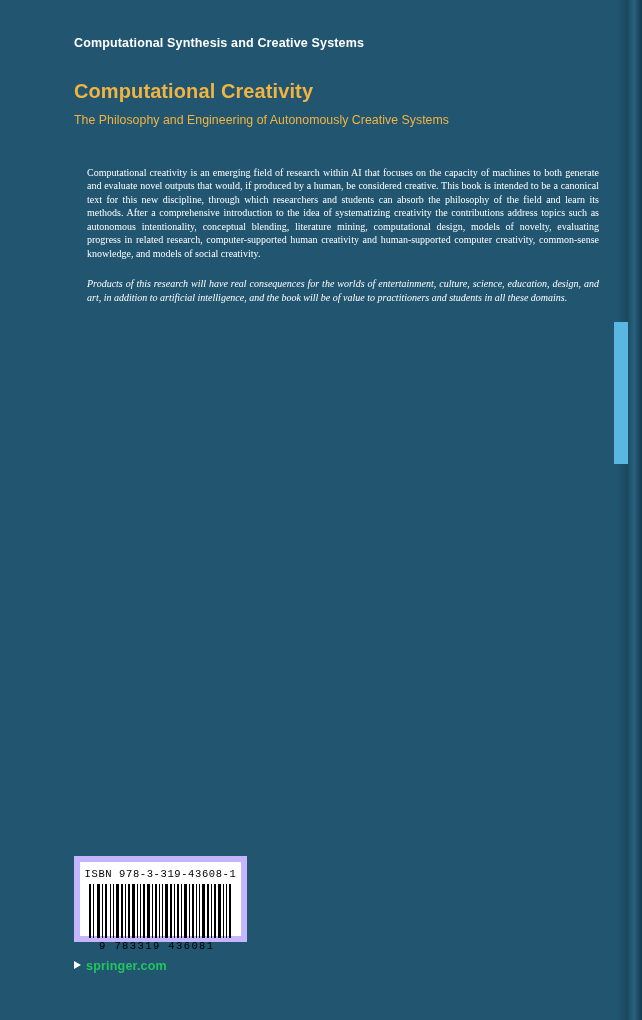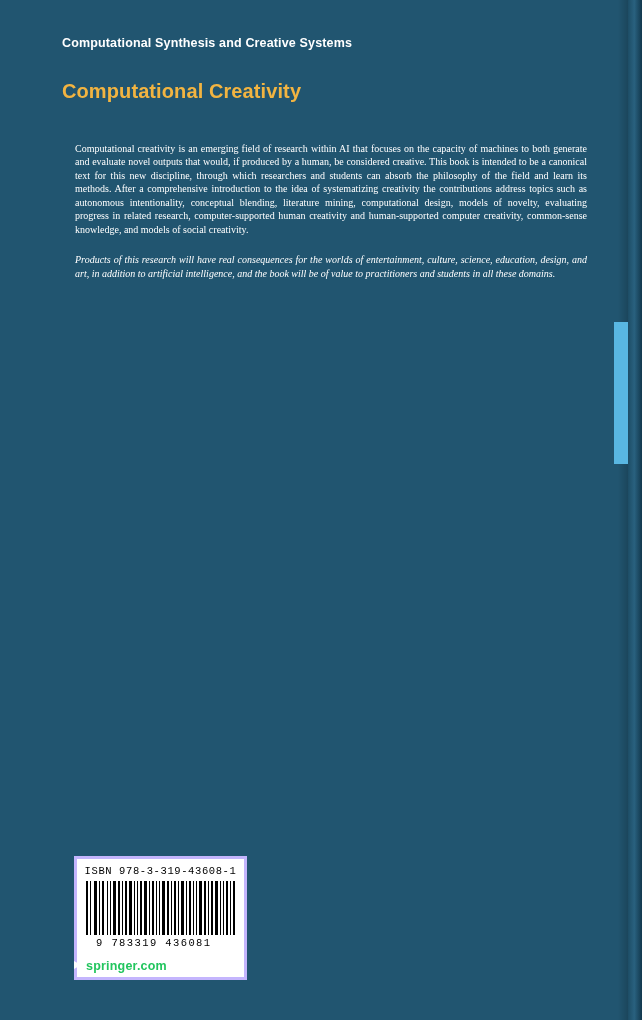--- a/index.html
+++ b/index.html
@@ -39,21 +39,21 @@
     position: absolute;
     right: 14px;
     top: 322px;
     width: 14px;
     height: 142px;
     background: #59b7e2;
   }
 
   .content {
     position: absolute;
-    left: 62px;
+    left: 74px;
     top: 0;
     width: 520px;
   }
 
   .series-title {
     color: #ffffff;
     font-size: 12.5px;
     font-weight: bold;
     letter-spacing: 0.15px;
     margin-top: 36px;
@@ -91,23 +91,23 @@
   }
   .blurb.first { margin-top: 39px; }
   .blurb.second { margin-top: 17px; font-style: italic; }
 
   
   .barcode-box {
     position: absolute;
     left: 74px;
     top: 856px;
     width: 173px;
-    height: 124px;
+    height: 86px;
     background: #ffffff;
-    border: 3px solid #c4b5fd;
+    border: 6px solid #c4b5fd;
     box-sizing: border-box;
   }
   .isbn-text {
     text-align: center;
     font-family: "Liberation Mono", monospace;
     font-size: 10.5px;
     letter-spacing: 0.6px;
     color: #000000;
     margin-top: 6px;
   }
@@ -160,20 +160,21 @@
 
   <div class="spine-shadow"></div>
   <div class="spine-edge"></div>
   <div class="accent-block"></div>
 
   <div class="content">
     <div class="series-title">Computational Synthesis and Creative Systems</div>
 
 
     <div class="book-title">Computational Creativity</div>
+    <div class="subtitle">The Philosophy and Engineering of Autonomously Creative Systems</div>
 
     <div class="blurb first">Computational creativity is an emerging field of research within AI that focuses on the capacity of machines to both generate and evaluate novel outputs that would, if produced by a human, be considered creative. This book is intended to be a canonical text for this new discipline, through which researchers and students can absorb the philosophy of the field and learn its methods. After a comprehensive introduction to the idea of systematizing creativity the contributions address topics such as autonomous intentionality, conceptual blending, literature mining, computational design, models of novelty, evaluating progress in related research, computer-supported human creativity and human-supported computer creativity, common-sense knowledge, and models of social creativity.</div>
     <div class="blurb second">Products of this research will have real consequences for the worlds of entertainment, culture, science, education, design, and art, in addition to artificial intelligence, and the book will be of value to practitioners and students in all these domains.</div>
   </div>
 
   <div class="barcode-box">
     <div class="isbn-text">ISBN 978-3-319-43608-1</div>
     <div class="bars">
       <i style="left:0px;width:2px"></i>
       <i style="left:4px;width:1px"></i>

